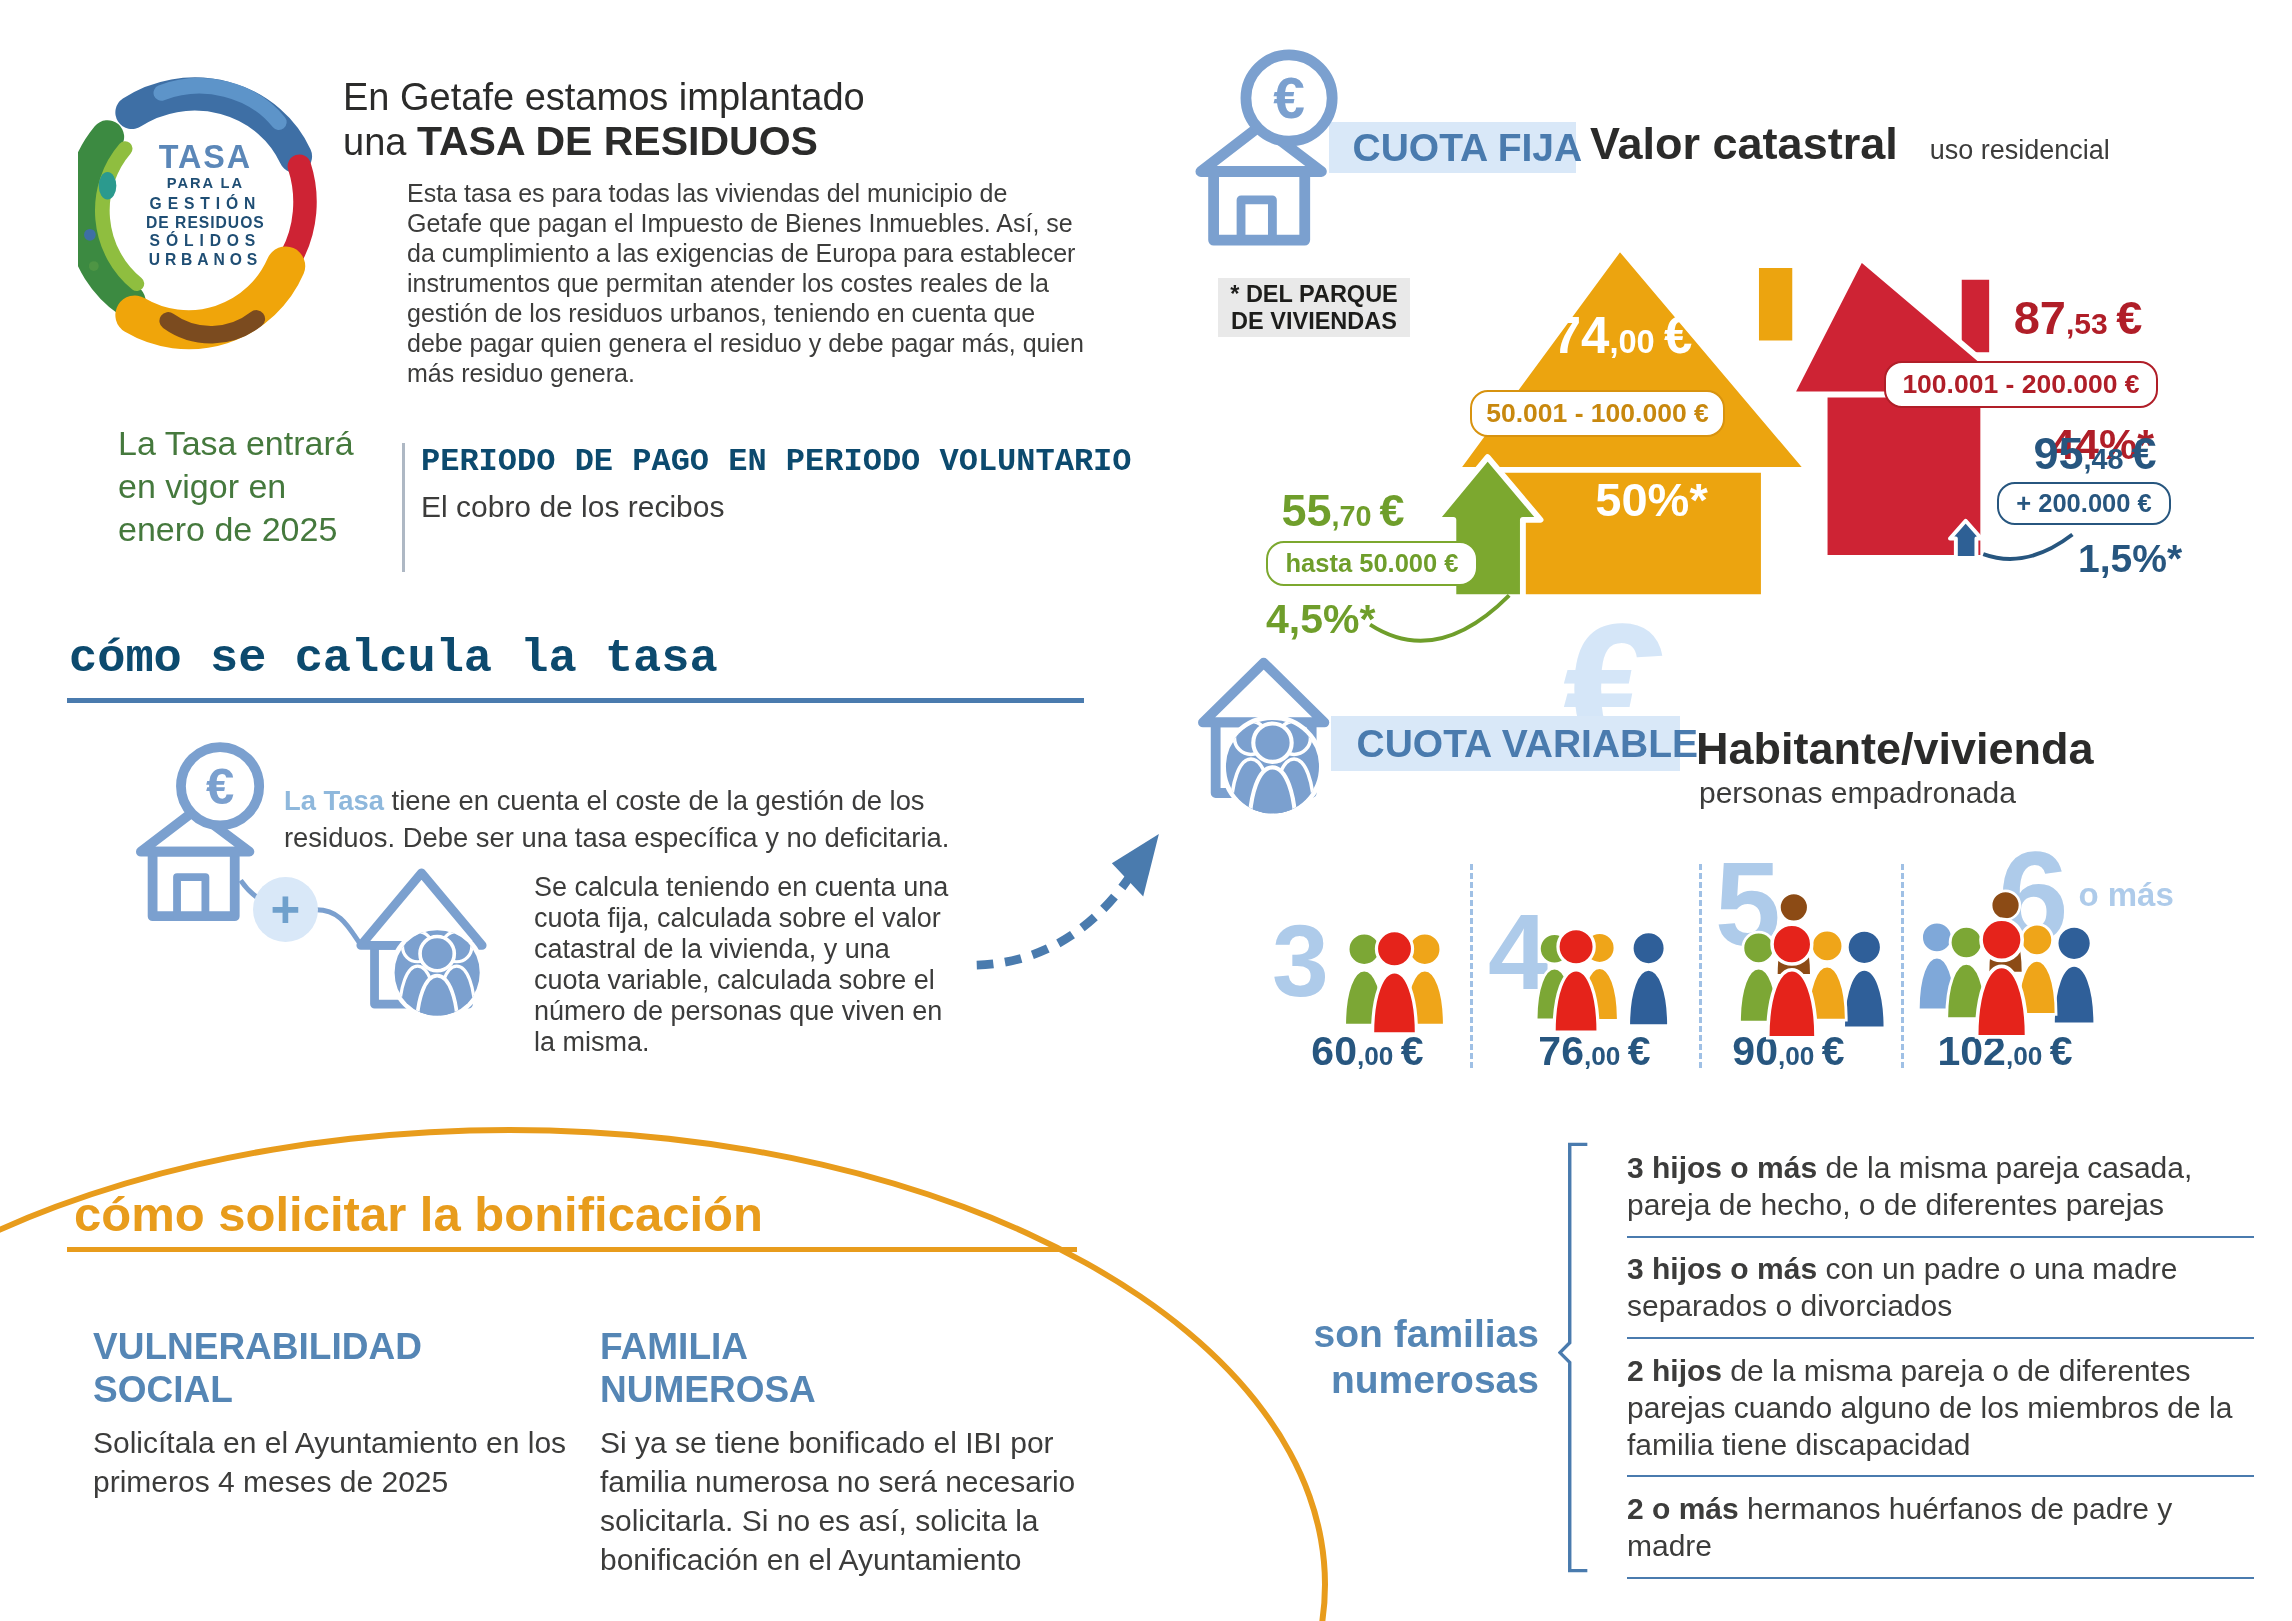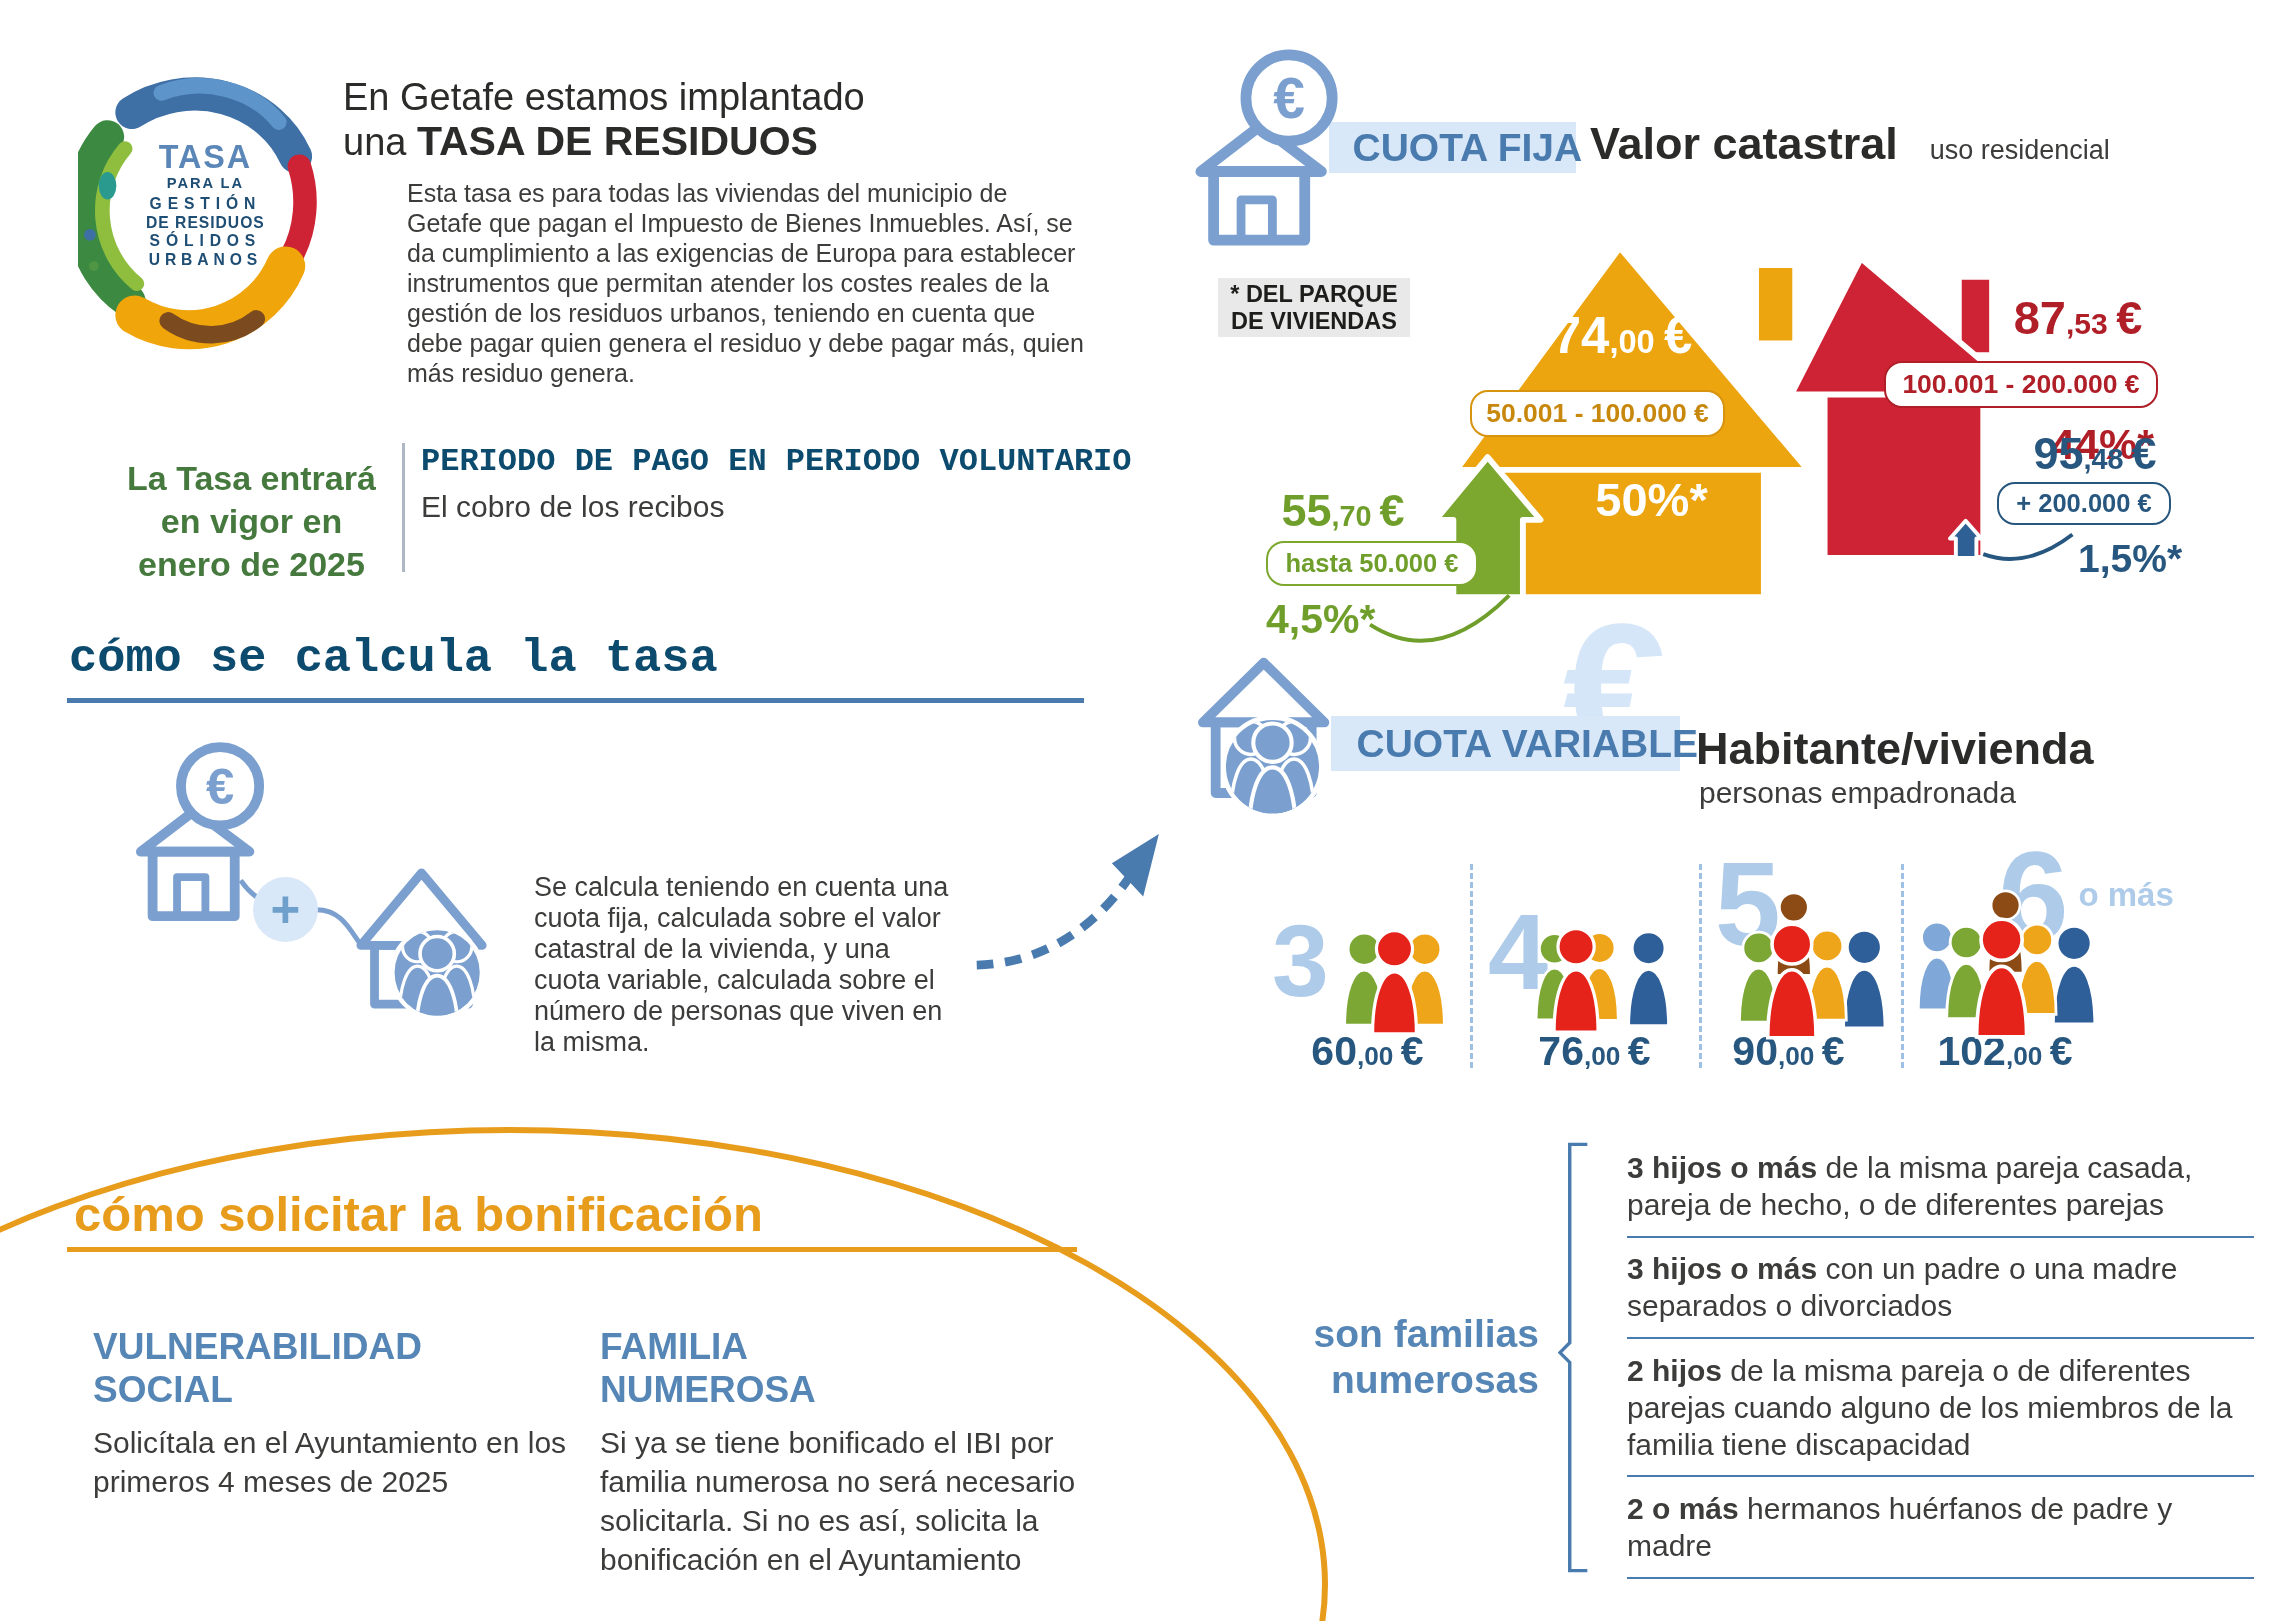--- a/index.html
+++ b/index.html
@@ -71,21 +71,21 @@
       <text x="130" y="231" font-size="16" letter-spacing="5" fill="#1F4E74">URBANOS</text>
     </g>
   </svg>
 
   <div class="abs" style="left:343px;top:76px;font-size:38px;color:#2B2B2A">En Getafe estamos implantado</div>
   <div class="abs" style="left:343px;top:118px;font-size:38px;color:#2B2B2A">
     <span>una </span><span class="b" style="font-size:41px">TASA DE RESIDUOS</span>
   </div>
   <div class="abs" style="left:407px;top:178px;width:678px;font-size:25px;line-height:30px">Esta tasa es para todas las viviendas del municipio de Getafe que pagan el Impuesto de Bienes Inmuebles. Así, se da cumplimiento a las exigencias de Europa para establecer instrumentos que permitan atender los costes reales de la gestión de los residuos urbanos, teniendo en cuenta que debe pagar quien genera el residuo y debe pagar más, quien más residuo genera.</div>
 
-  <div class="abs" style="left:118px;top:457px;width:267px;text-align:center;font-weight:bold;color:#45793D;font-size:34px;line-height:43px">
+  <div class="abs" style="left:118px;top:422px;width:267px;text-align:left;font-weight:normal;color:#45793D;font-size:34px;line-height:43px">
     <div>La Tasa entrará</div>
     <div>en vigor en</div>
     <div>enero de 2025</div>
   </div>
   <div class="abs" style="left:402px;top:443px;width:2.9px;height:129px;background:#AEB8C4"></div>
   <div class="abs blue-title" style="left:421px;top:443px;font-size:32px">PERIODO DE PAGO EN PERIODO VOLUNTARIO</div>
   <div class="abs" style="left:421px;top:490px;font-size:30px">El cobro de los recibos</div>
 
   <div class="abs band" style="left:1329px;top:122px;width:247px;height:51px">
     <span style="font-size:39px;margin-left:23.5px">CUOTA FIJA</span>
@@ -161,20 +161,23 @@
   <svg class="abs" style="left:135px;top:740px" width="132" height="196" viewBox="0 0 135 200">
     <g fill="none" stroke="#7BA0CF" stroke-width="10" stroke-linejoin="round">
       <rect x="18" y="114" width="84" height="66"></rect>
       <polygon points="6,114 61,72 117,114"></polygon>
       <rect x="43" y="140" width="29" height="40" stroke-width="8"></rect>
       <circle cx="87" cy="47" r="40" fill="#ffffff"></circle>
     </g>
     <text x="87" y="65" text-anchor="middle" font-size="52" font-weight="bold" fill="#7BA0CF">€</text>
   </svg>
 
+  <div class="abs" style="left:284px;top:782px;width:706px;font-size:27.4px;line-height:37px">
+    <span class="b" style="color:#8FB8DC">La Tasa</span><span> tiene en cuenta el coste de la gestión de los residuos. Debe ser una tasa específica y no deficitaria.</span>
+  </div>
 
   <svg class="abs" style="left:223px;top:841px" width="157" height="118" viewBox="0 0 160 120">
     <path d="M 18 40 C 40 72 70 70 95 70 C 120 70 128 88 142 108" fill="none" stroke="#7BA0CF" stroke-width="5"></path>
   </svg>
   <div class="abs" style="left:253px;top:877px;width:65px;height:65px;border-radius:50%;background:#D9E8F8;display:flex;align-items:center;justify-content:center">
     <span style="font-size:51px;font-weight:bold;color:#6FA0CC;line-height:1">+</span>
   </div>
 
   <svg class="abs ppl" style="left:353px;top:851px" width="137" height="172" viewBox="0 0 140 175">
     <g fill="none" stroke="#7BA0CF" stroke-width="9" stroke-linejoin="round">

